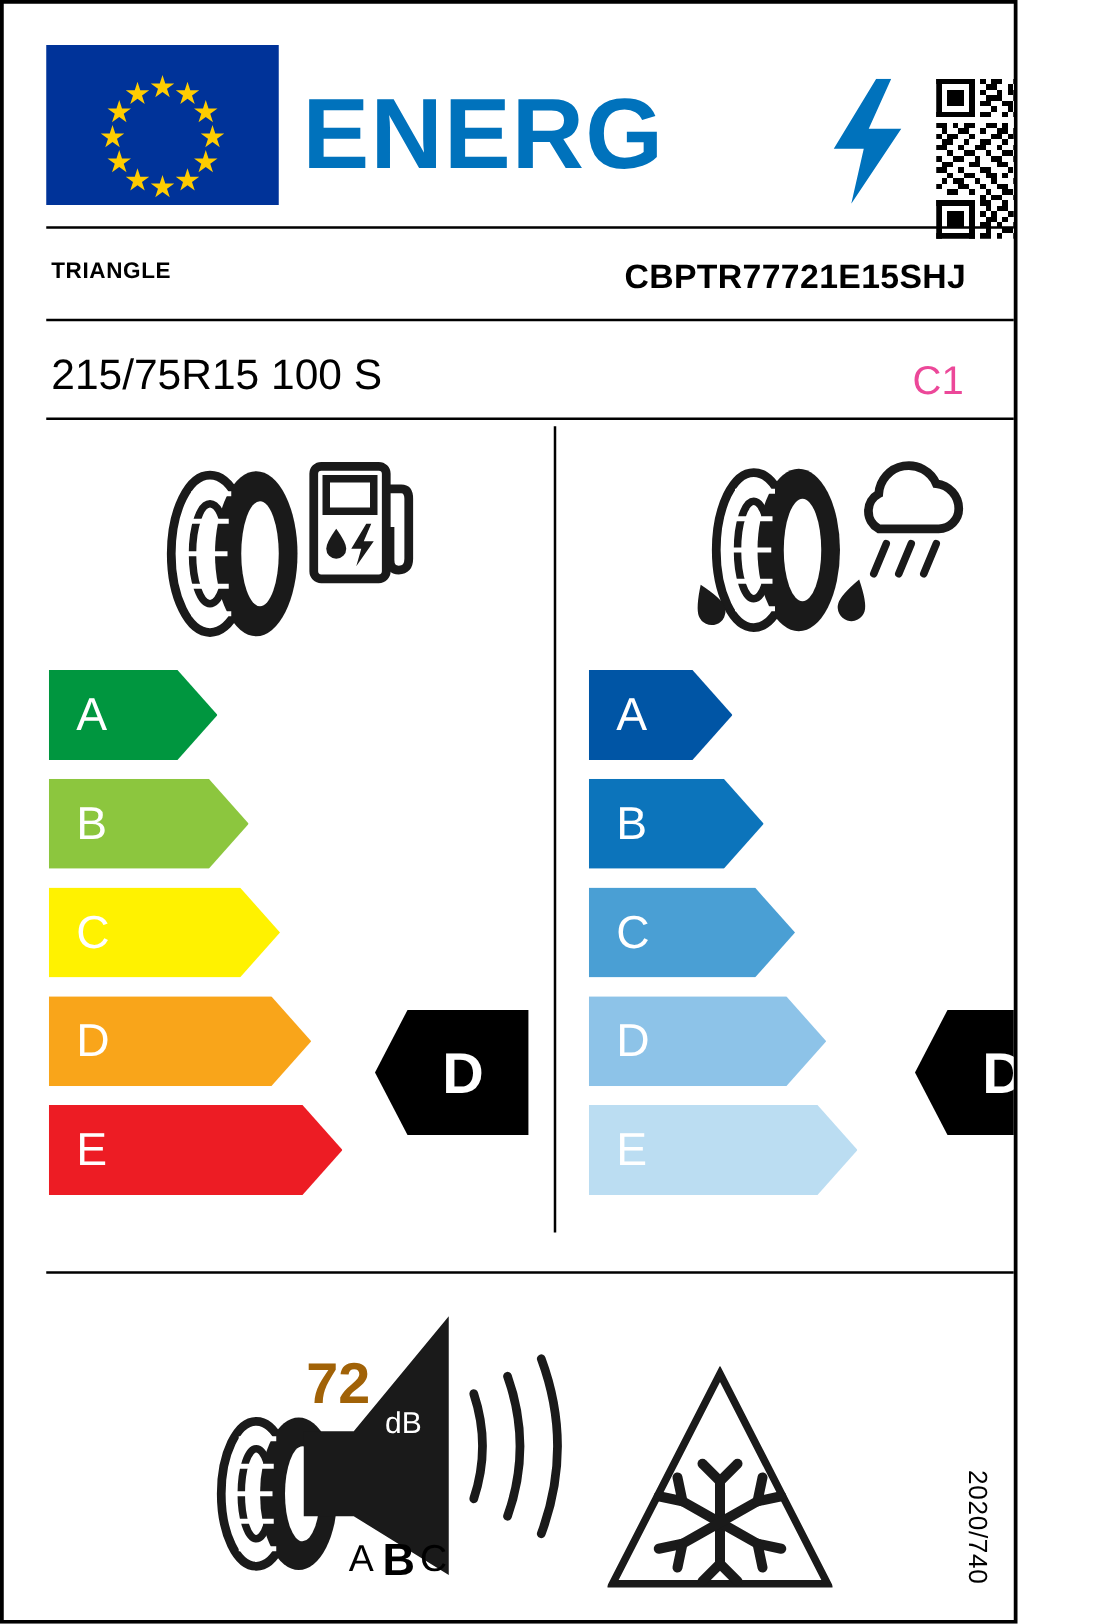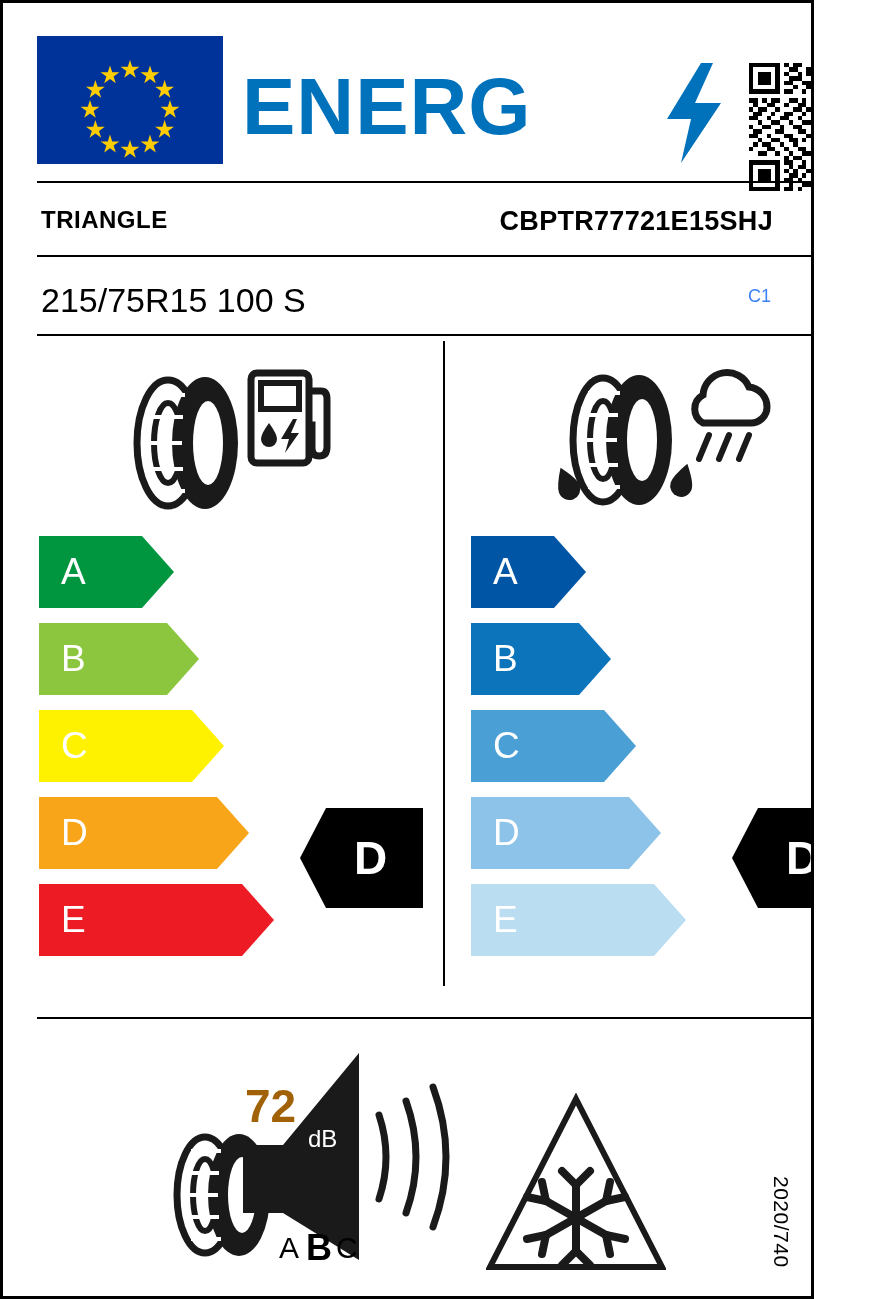--- a/index.html
+++ b/index.html
@@ -67,21 +67,21 @@
     position: absolute;
     background: #000;
     height: 2px;
     left: 34px;
     width: 818px;
   }
   .brand {
     position: absolute;
     left: 38px;
     top: 203px;
-    font-size: 24px;
+    font-size: 18px;
     font-weight: bold;
     letter-spacing: 0.5px;
     color: #000;
   }
   .sku {
     position: absolute;
     right: 38px;
     top: 203px;
     font-size: 27px;
     font-weight: bold;
@@ -93,22 +93,22 @@
     position: absolute;
     left: 38px;
     top: 278px;
     font-size: 34px;
     color: #000;
   }
   .tyre-class {
     position: absolute;
     right: 40px;
     top: 283px;
-    font-size: 18px;
-    color: #3b82f6;
+    font-size: 32px;
+    color: #ec4899;
   }
 
   
   .vdivider {
     position: absolute;
     left: 440px;
     top: 338px;
     width: 2px;
     height: 645px;
     background: #000;

